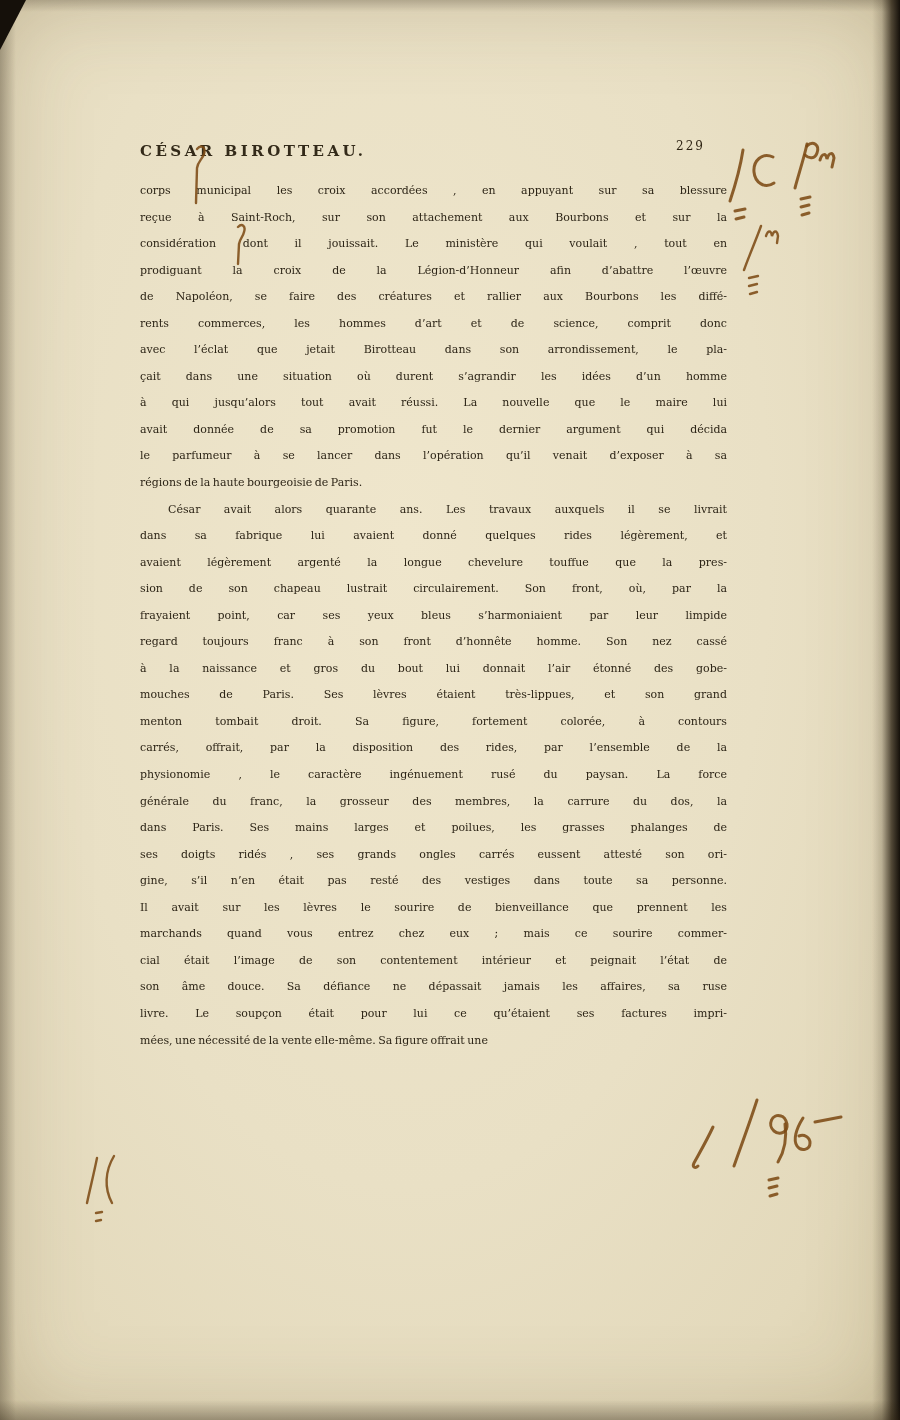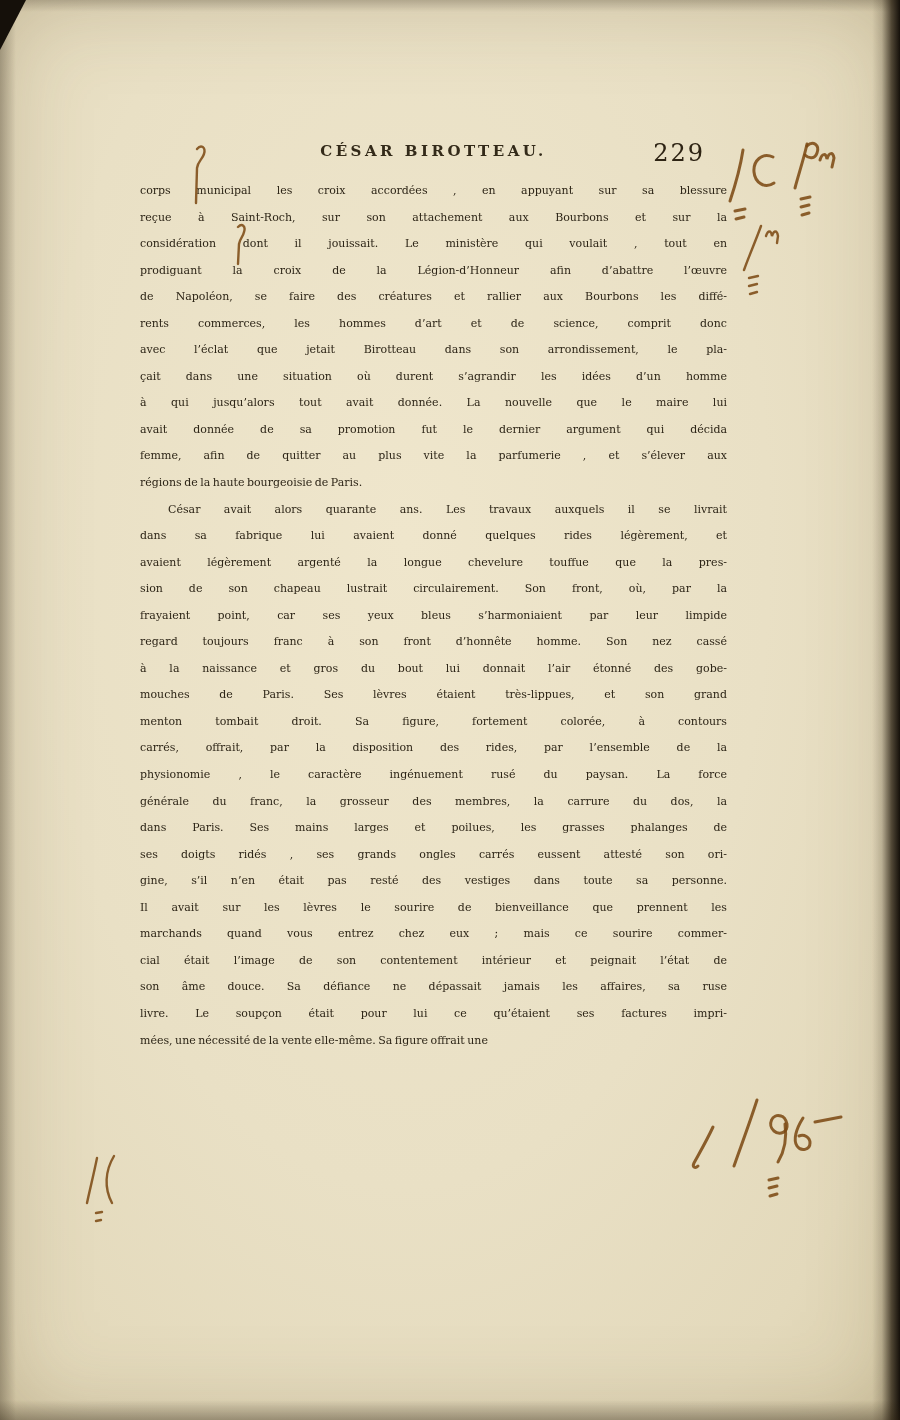--- a/index.html
+++ b/index.html
@@ -32,27 +32,27 @@
     clip-path:polygon(0 0,100% 0,0 100%);}
 
   
   .text-block{
     position:absolute;left:140px;top:142px;width:587px;
   }
   .page-header{
     position:relative;height:34px;margin-bottom:2px;
   }
   .book-title{
-    display:block;text-align:center;
+    display:block;text-align:left;
     font-size:15px;letter-spacing:3.5px;font-weight:600;
     color:#332a19;
   }
   .page-number{
     position:absolute;right:22px;top:-3px;
-    font-size:24px;letter-spacing:2px;color:#2e2414;
+    font-size:12px;letter-spacing:2px;color:#2e2414;
   }
   .para{font-size:11px;line-height:26.55px;word-spacing:-1px;}
   .line{
     text-align:justify;
     text-align-last:justify;
     -moz-text-align-last:justify;
     white-space:normal;
   }
   .line.last{text-align-last:left;-moz-text-align-last:left;}
   .line.first{text-indent:28px;}
@@ -81,23 +81,23 @@
     <div id="paragraphs">
         <div class="para">
           <div class="line">corps municipal les croix accordées , en appuyant sur sa blessure</div>
           <div class="line">reçue à Saint-Roch, sur son attachement aux Bourbons et sur la</div>
           <div class="line">considération dont il jouissait. Le ministère qui voulait , tout en</div>
           <div class="line">prodiguant la croix de la Légion-d’Honneur afin d’abattre l’œuvre</div>
           <div class="line">de Napoléon, se faire des créatures et rallier aux Bourbons les diffé-</div>
           <div class="line">rents commerces, les hommes d’art et de science, comprit donc</div>
           <div class="line">avec l’éclat que jetait Birotteau dans son arrondissement, le pla-</div>
           <div class="line">çait dans une situation où durent s’agrandir les idées d’un homme</div>
-          <div class="line">à qui jusqu’alors tout avait donnée. La nouvelle que le maire lui</div>
+          <div class="line">à qui jusqu’alors tout avait réussi. La nouvelle que le maire lui</div>
           <div class="line">avait donnée de sa promotion fut le dernier argument qui décida</div>
-          <div class="line">femme, afin de quitter au plus vite la parfumerie , et s’élever aux</div>
+          <div class="line">le parfumeur à se lancer dans l’opération qu’il venait d’exposer à sa</div>
           <div class="line last">régions de la haute bourgeoisie de Paris.</div>
         </div>
         <div class="para">
           <div class="line first">César avait alors quarante ans. Les travaux auxquels il se livrait</div>
           <div class="line">dans sa fabrique lui avaient donné quelques rides légèrement, et</div>
           <div class="line">avaient légèrement argenté la longue chevelure touffue que la pres-</div>
           <div class="line">sion de son chapeau lustrait circulairement. Son front, où, par la</div>
           <div class="line">frayaient point, car ses yeux bleus s’harmoniaient par leur limpide</div>
           <div class="line">regard toujours franc à son front d’honnête homme. Son nez cassé</div>
           <div class="line">à la naissance et gros du bout lui donnait l’air étonné des gobe-</div>

